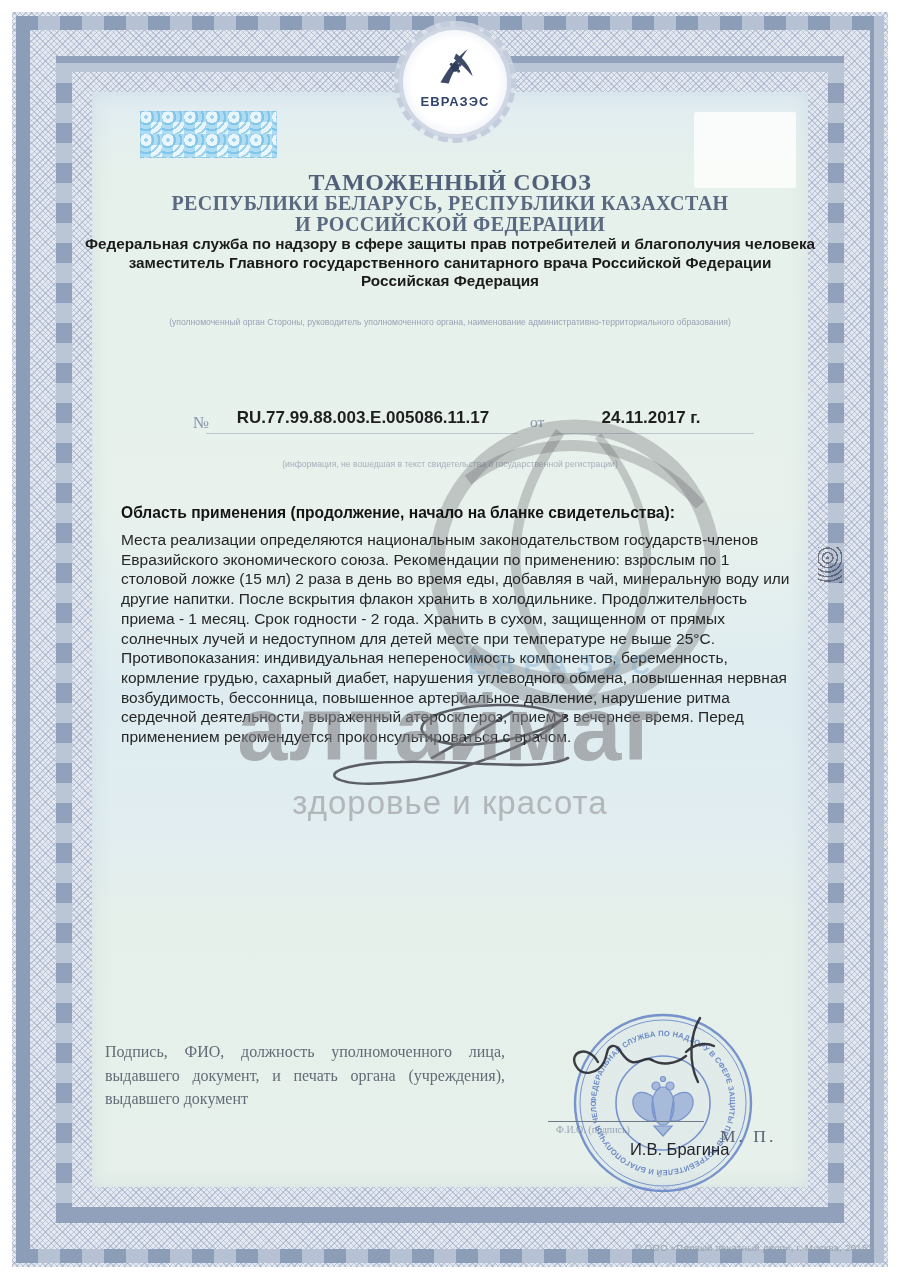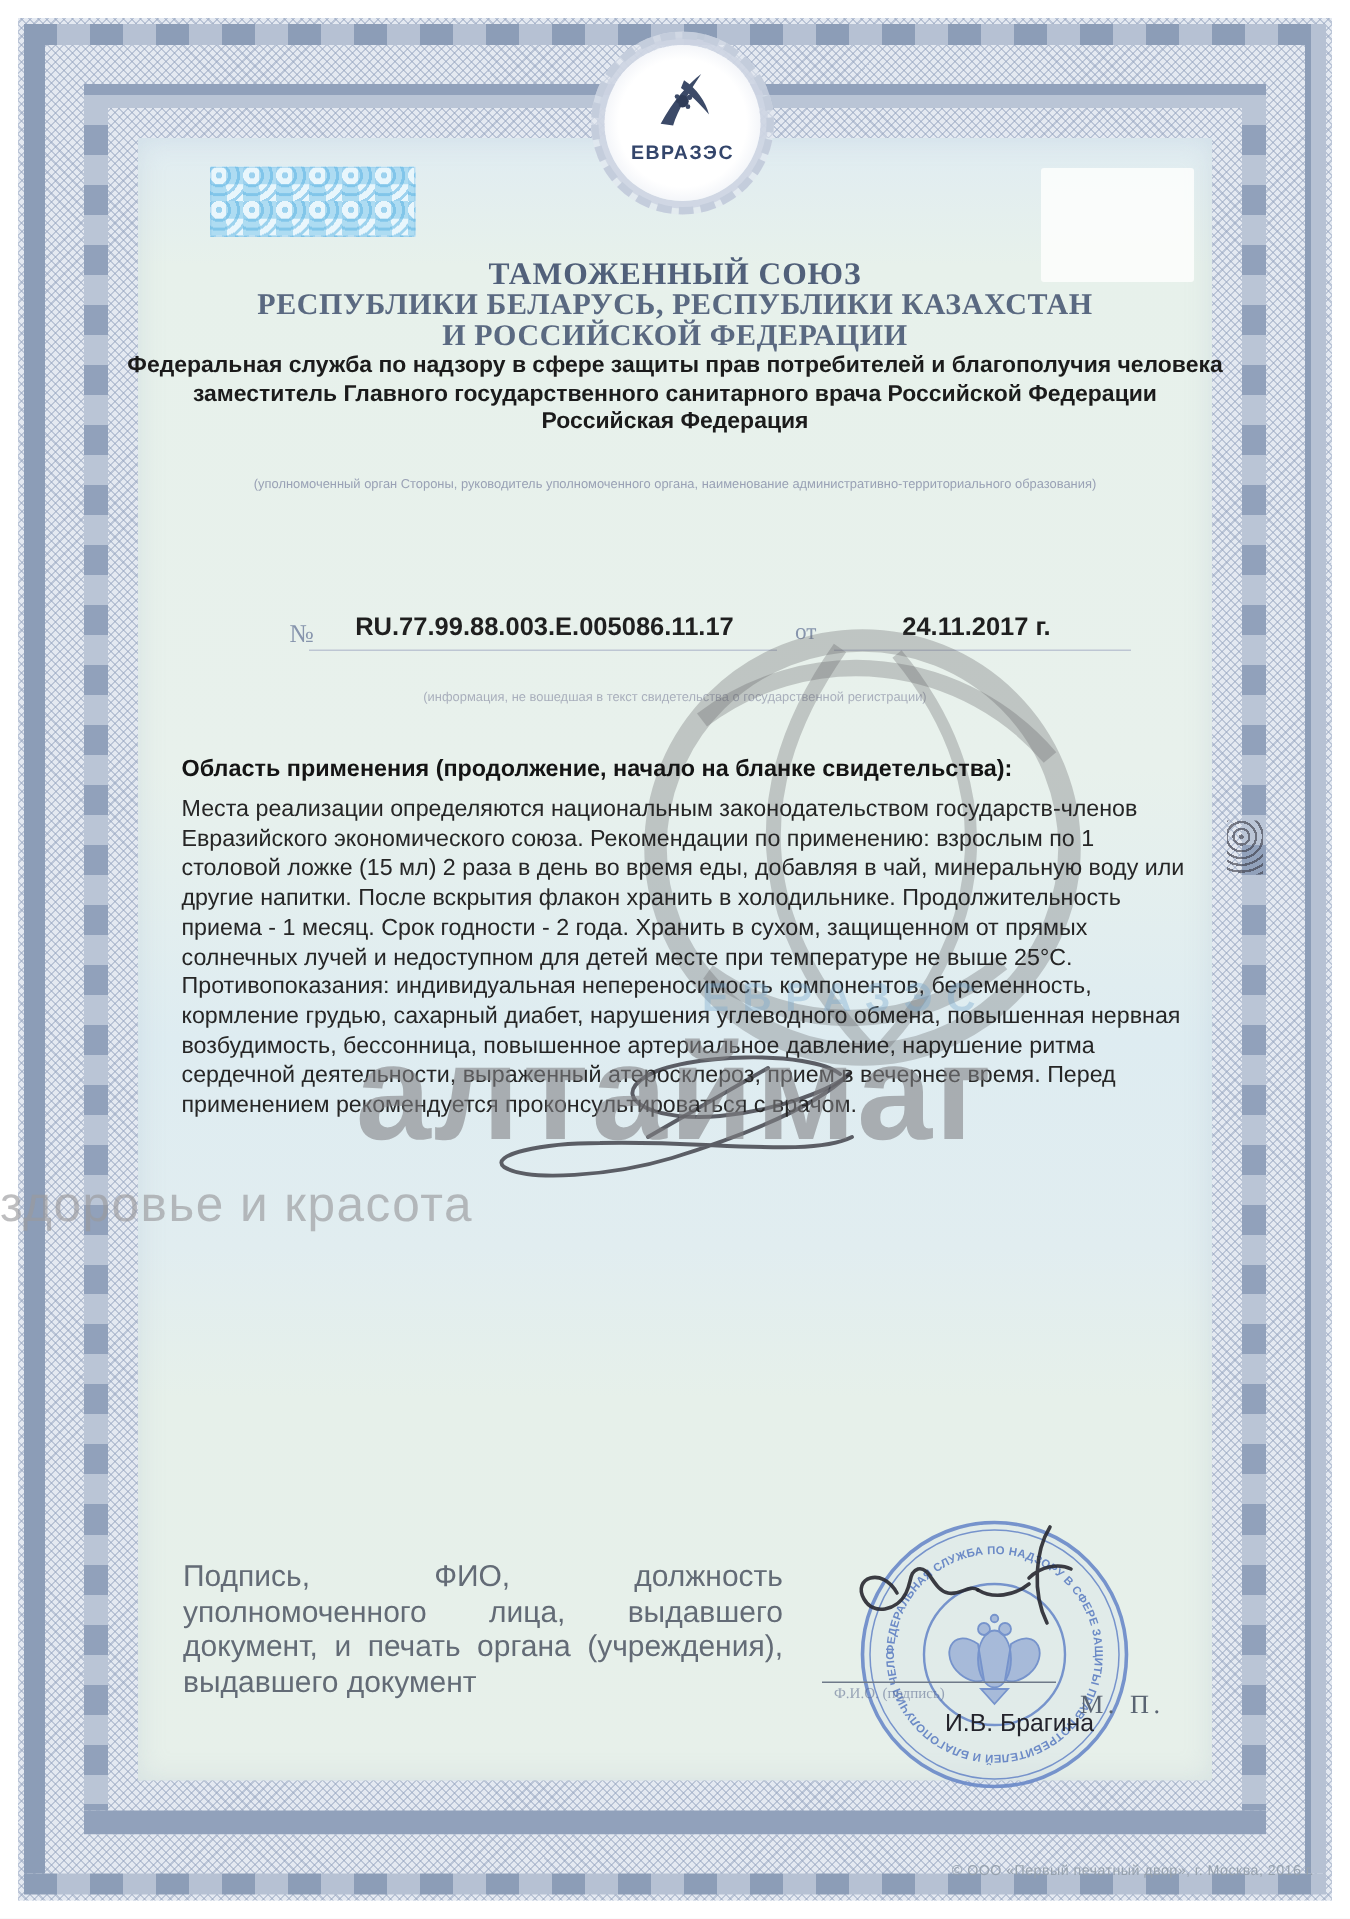--- a/index.html
+++ b/index.html
@@ -29,21 +29,21 @@
   .sec-pattern{position:absolute;left:140px;top:111px;width:137px;height:47px;opacity:.85;
     background:conic-gradient(#a5d9f3 90deg,#eaf8ff 90deg 180deg,#a5d9f3 180deg 270deg,#eaf8ff 270deg);
     background-size:22px 23px;
     box-shadow:inset 0 0 0 1px rgba(140,200,235,.6);}
   .sec-pattern:after{content:"";position:absolute;inset:0;
     background:repeating-radial-gradient(circle at 6px 6px, rgba(70,170,225,.55) 0 2px, transparent 2px 6px);
     background-size:22px 23px;}
   .redact{position:absolute;left:694px;top:112px;width:102px;height:76px;background:rgba(252,253,252,.9);border-radius:2px;}
   
   .hdr{position:absolute;left:60px;right:60px;top:171px;text-align:center;color:#51607a;}
-  .hdr .s1{font-family:"Liberation Serif",serif;font-weight:bold;font-size:21px;letter-spacing:.6px;line-height:22px;}
+  .hdr .s1{font-family:"Liberation Serif",serif;font-weight:bold;font-size:24px;letter-spacing:.6px;line-height:22px;}
   .hdr .s2{font-family:"Liberation Serif",serif;font-weight:bold;font-size:20px;letter-spacing:.4px;line-height:21px;color:#5a6981;}
   .hdr .g{font-size:15.3px;font-weight:600;color:#1b1b1b;line-height:18.6px;letter-spacing:0px;}
   .hdr-note{position:absolute;left:0;right:0;top:317px;text-align:center;font-size:8.6px;color:#99a1b5;}
   
   .t1{position:absolute;left:0;right:0;top:334px;text-align:center;font-family:"Liberation Serif",serif;
       font-weight:bold;font-size:29px;color:#47566f;letter-spacing:1px;}
   .t2{position:absolute;left:0;right:0;top:367px;text-align:center;font-family:"Liberation Serif",serif;
       font-weight:bold;font-size:24.5px;color:#47566f;letter-spacing:.5px;}
   .num-label{position:absolute;left:193px;top:413px;font-family:"Liberation Serif",serif;font-size:17px;color:#8795ad;}
   .num-val{position:absolute;left:213px;top:408px;width:300px;text-align:center;font-size:17px;font-weight:600;color:#1f1f1f;}
@@ -54,27 +54,27 @@
   .t-note{position:absolute;left:0;right:0;top:459px;text-align:center;font-size:8.6px;color:#a9afbc;}
   
   .scope-h{position:absolute;left:121px;top:480px;width:690px;font-size:15.6px;font-weight:bold;color:#141414;margin-top:24px;}
   .scope-p{position:absolute;left:121px;top:530px;width:676px;font-size:15.5px;line-height:19.7px;color:#262626;}
   
   .wm-svg{position:absolute;inset:0;pointer-events:none;}
   .wm-eurasec{position:absolute;left:468px;top:650px;font-size:27px;font-weight:bold;letter-spacing:9px;
       color:rgba(120,168,205,.38);}
   .wm-brand{position:absolute;left:0;right:0;top:684px;text-align:center;font-size:90px;font-weight:bold;
       letter-spacing:2px;color:rgba(128,128,131,.58);line-height:1;}
-  .wm-tag{position:absolute;left:0;right:0;top:784px;text-align:left;font-size:33px;
+  .wm-tag{position:absolute;left:0;right:0;top:784px;text-align:center;font-size:33px;
       color:rgba(153,153,156,.65);letter-spacing:1px;}
   .smudge{position:absolute;left:818px;top:547px;width:24px;height:36px;opacity:.75;
       background:repeating-radial-gradient(circle at 40% 30%, rgba(55,55,66,.8) 0 1.5px, transparent 1.5px 4.5px);}
   
-  .sig-note{position:absolute;left:122px;top:1040px;width:400px;font-family:Liberation Sans, sans-serif;
-      font-size:20px;line-height:23.5px;color:#636b76;text-align:justify;}
+  .sig-note{position:absolute;left:105px;top:1040px;width:400px;font-family:Liberation Serif, serif;
+      font-size:16px;line-height:23.5px;color:#636b76;text-align:justify;}
   .sig-line{position:absolute;left:548px;top:1121px;width:156px;border-top:1.2px solid #6f7a89;}
   .sig-under{position:absolute;left:556px;top:1124px;font-size:10px;color:rgba(88,102,140,.55);font-family:"Liberation Serif",serif;}
   .signer{position:absolute;left:630px;top:1092px;font-size:16.5px;color:#23232b;margin-top:48px;}
   .mp{position:absolute;left:720px;top:1126px;font-family:"Liberation Serif",serif;font-size:17.5px;
       color:#5a6472;letter-spacing:3px;}
   
   .foot{position:absolute;right:24px;top:1242px;font-size:9.5px;color:#96a1ad;letter-spacing:.3px;}
 </style>
 </head>
 <body>

